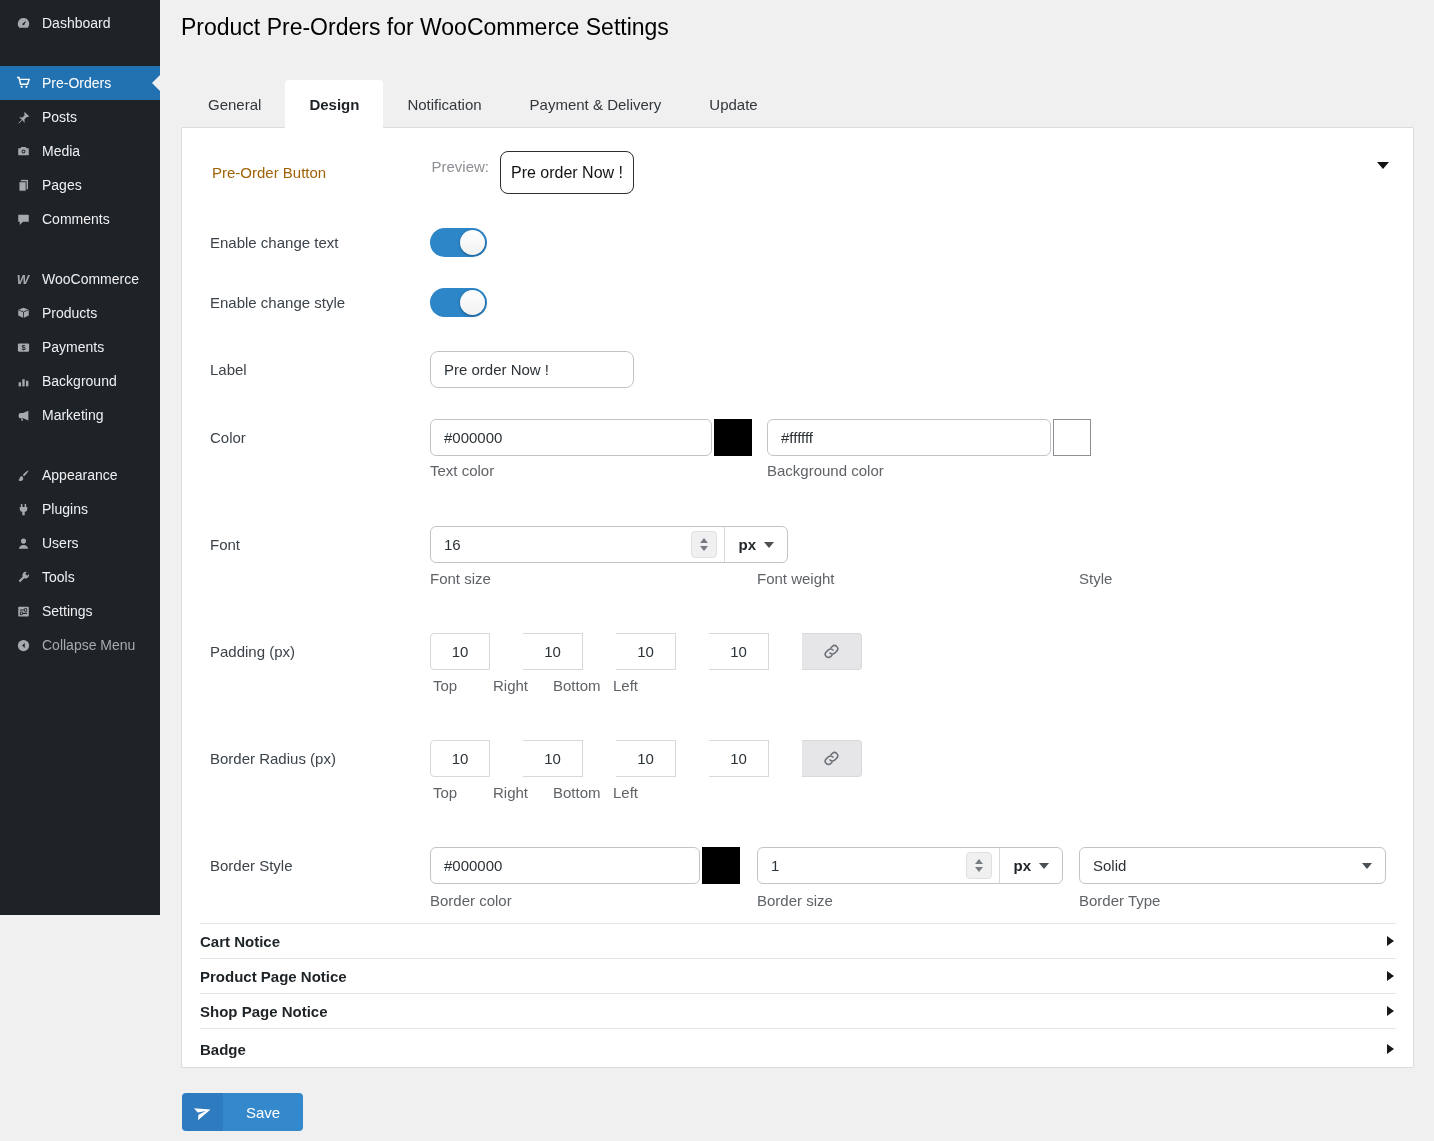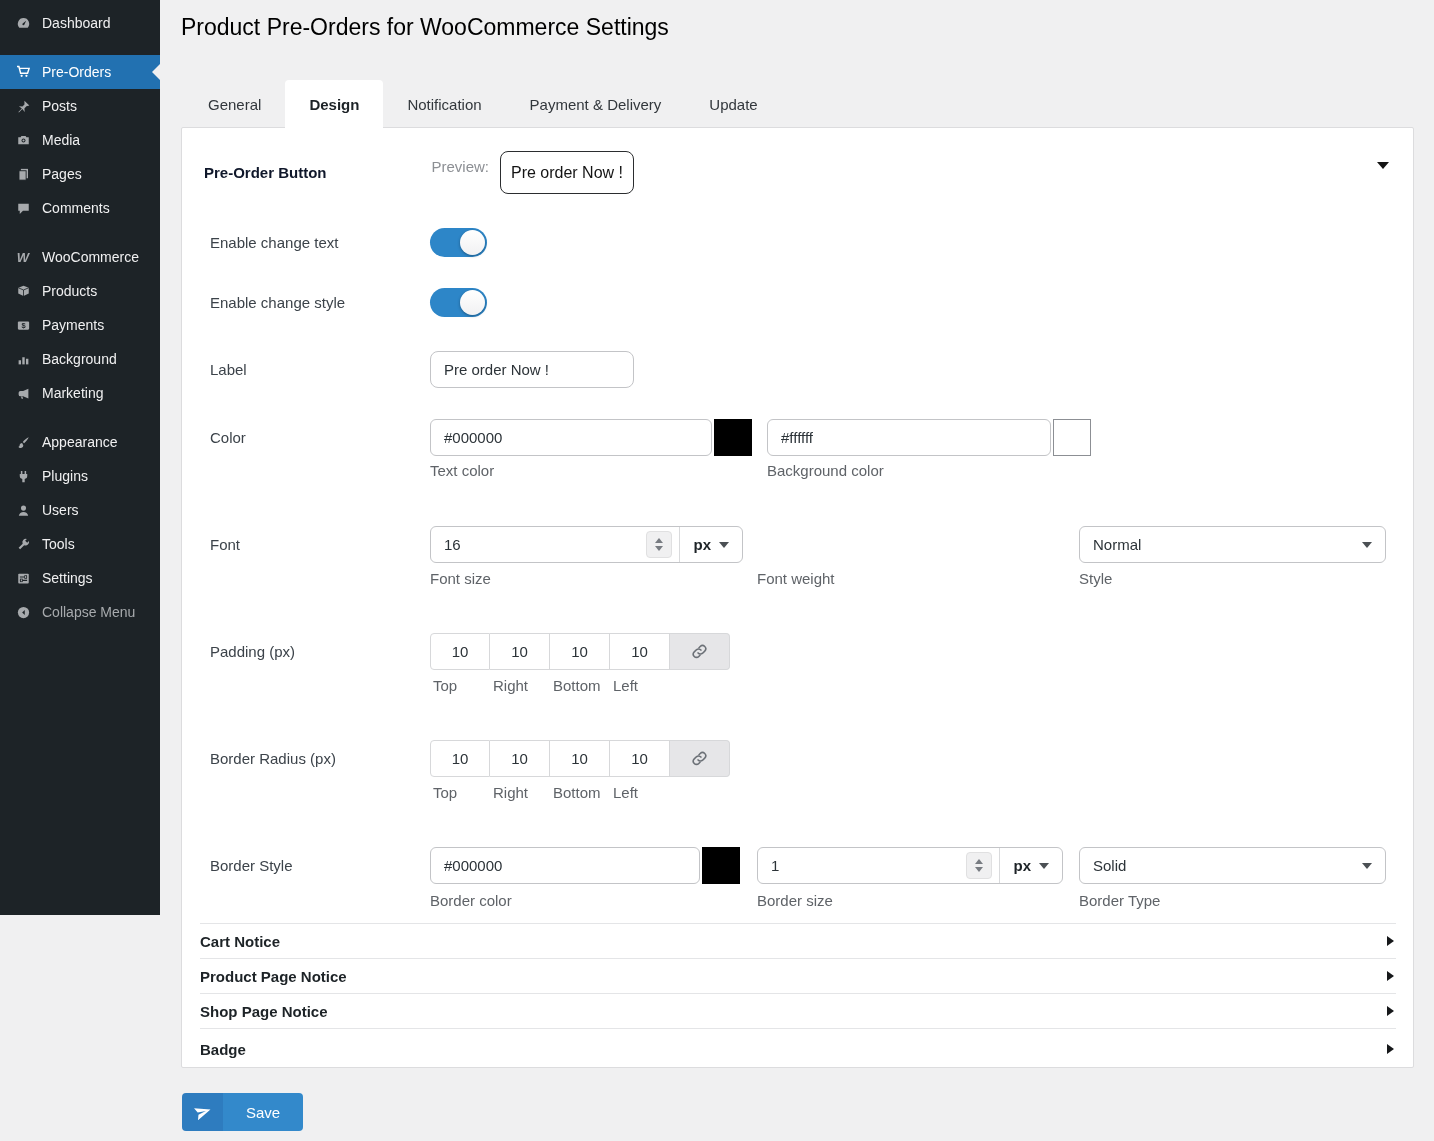--- a/index.html
+++ b/index.html
@@ -6,21 +6,21 @@
   html,body { width:1434px; height:1141px; }
   body { position:relative; background:#f0f0f1; font-family:"Liberation Sans",sans-serif; overflow:hidden; }
 
   
   #sidebar { position:absolute; left:0; top:0; width:160px; height:915px; background:#1d2327; }
   #sidebar ul { list-style:none; padding-top:6px; }
   .menu-item { display:flex; align-items:center; height:34px; padding-left:13px; gap:9px;
                color:#f0f0f1; font-size:14px; cursor:pointer; position:relative; }
   .menu-item .mi { width:20px; height:20px; display:flex; align-items:center; justify-content:center;
                    color:#a7aaad; flex:0 0 20px; }
-  .menu-item.sep { margin-top:15px; }
+  .menu-item.sep { margin-top:26px; }
   .menu-item.active { background:#2271b1; color:#ffffff; }
   .menu-item.active .mi { color:#ffffff; }
   .menu-item.active::after { content:""; position:absolute; right:0; top:50%; margin-top:-8px;
                              border:8px solid transparent; border-right-color:#f0f0f1; }
   .menu-item.muted { color:#a7aaad; }
   .woo-w { font-weight:800; font-style:italic; font-size:13px; color:#a7aaad; }
 
   
   #main { position:absolute; left:160px; top:0; width:1274px; height:1141px; }
   .page-title { position:absolute; left:21px; top:14px; font-size:23px; font-weight:400; color:#000000; }
@@ -32,22 +32,22 @@
   .card { position:absolute; left:21px; top:127px; width:1233px; height:941px;
           background:#ffffff; border:1px solid #dcdcde; border-radius:2px; }
 
   
   .frow { position:absolute; left:28px; right:28px; }
   .flabel { position:absolute; left:0; top:0; height:37px; line-height:37px; font-size:15px; color:#3c434a; }
   .fieldcap { position:absolute; font-size:15px; color:#5f6368; white-space:nowrap; }
 
   
   .prevrow { position:absolute; left:18px; right:18px; top:23px; height:43px; }
-  .section-title { position:absolute; left:4px; top:0; height:43px; line-height:43px;
-                   font-size:15px; font-weight:700; color:#0f172a; }
+  .section-title { position:absolute; left:12px; top:0; height:43px; line-height:43px;
+                   font-size:15px; font-weight:400; color:#a16207; }
   .preview-label { position:absolute; left:184px; width:105px; top:7px; text-align:right;
                    font-size:15px; color:#8c8f94; }
   .preview-btn { position:absolute; left:300px; top:0; width:134px; height:43px; background:#fff;
                  border:1.5px solid #2b2d2f; border-radius:8px; display:flex; align-items:center;
                  justify-content:center; font-size:16px; color:#141414; cursor:pointer; }
   .caret-down { width:0; height:0; border-left:6px solid transparent; border-right:6px solid transparent;
                 border-top:7px solid #141414; }
   .panel-caret { position:absolute; right:6px; top:18px; cursor:pointer; }
 
   
@@ -78,21 +78,21 @@
   .unit { display:flex; align-items:center; gap:8px; padding:0 13px; font-weight:700; font-size:15px;
           color:#1d2327; cursor:pointer; }
   .unit .caret-down { border-left-width:5px; border-right-width:5px; border-top:6px solid #4b5054; }
 
   .select { position:absolute; height:37px; border:1px solid #c3c4c7; border-radius:6px; background:#fff;
             display:flex; align-items:center; justify-content:space-between; padding:0 13px;
             font-size:15px; color:#2c3338; cursor:pointer; }
   .select .caret-down { border-left-width:5px; border-right-width:5px; border-top:6px solid #4b5054; }
 
   
-  .quad { position:absolute; left:220px; top:0; display:flex; }
+  .quad { position:absolute; left:220px; top:0; display:flex;gap:33px; }
   .quad input { width:60px; height:37px; border:1px solid #d7d8da; border-left:none; background:#fff;
                 text-align:center; font-family:"Liberation Sans",sans-serif; font-size:15px; color:#2c3338; outline:none; }
   .quad input:first-child { border-left:1px solid #d7d8da; border-radius:4px 0 0 4px; }
   .linkbtn { width:60px; height:37px; border:1px solid #d7d8da; border-left:none; border-radius:0 4px 4px 0;
              background:#e6e6e8; display:flex; align-items:center; justify-content:center; cursor:pointer; }
 
   
   .acc { position:absolute; left:18px; right:17px; height:35px; border-top:1px solid #e4e5e7;
          display:flex; align-items:center; justify-content:space-between; cursor:pointer; }
   .acc .acc-label { font-size:15px; font-weight:700; color:#1d2327; }
@@ -307,38 +307,34 @@
       <input class="tinput" style="left: 220px; top: 0px; width: 282px;" value="#000000">
       <span class="swatch swatch-black" style="left:504px;top:0"></span>
       <span class="fieldcap" style="left:220px;top:43px">Text color</span>
       <input class="tinput" style="left: 557px; top: 0px; width: 284px;" value="#ffffff">
       <span class="swatch swatch-white" style="left:843px;top:0"></span>
       <span class="fieldcap" style="left:557px;top:43px">Background color</span>
     </div>
 
     <div class="frow" style="top:398px;height:70px">
       <span class="flabel">Font</span>
-      <div class="numgroup" style="left:220px;top:0;width:313px">
+      <div class="numgroup" style="left:220px;top:0;width:358px">
         <span class="num">16</span>
         <span class="stepper">
             <span class="tri-up-s"></span>
             <span class="tri-down-s"></span>
           </span>
         <span class="vline"></span>
         <span class="unit">
           <span>px</span>
           <span class="caret-down"></span>
         </span>
       </div>
       <span class="fieldcap" style="left:220px;top:44px">Font size</span>
       <span class="fieldcap" style="left:547px;top:44px">Font weight</span>
-      <div class="select" style="left:869px;top:0;width:307px">
-        <span>Normal</span>
-        <span class="caret-down"></span>
-      </div>
       <span class="fieldcap" style="left:869px;top:44px">Style</span>
     </div>
 
     <div class="frow" style="top:505px;height:70px">
       <span class="flabel">Padding (px)</span>
       <div class="quad">
         <input value="10" style="">
         <input value="10" style="">
         <input value="10" style="">
         <input value="10" style="">

